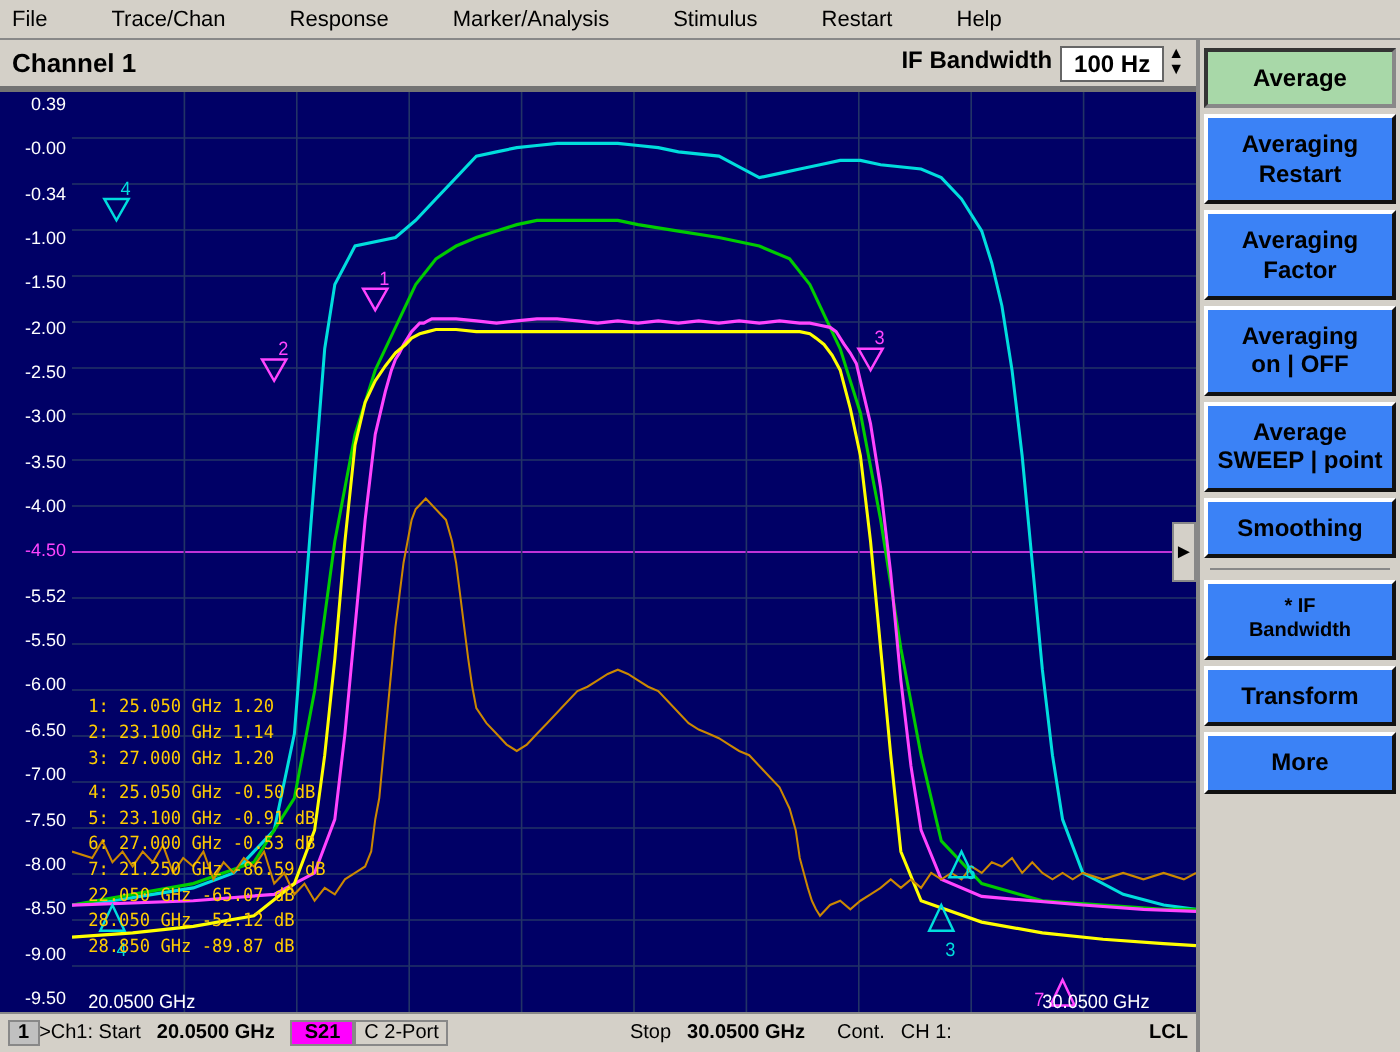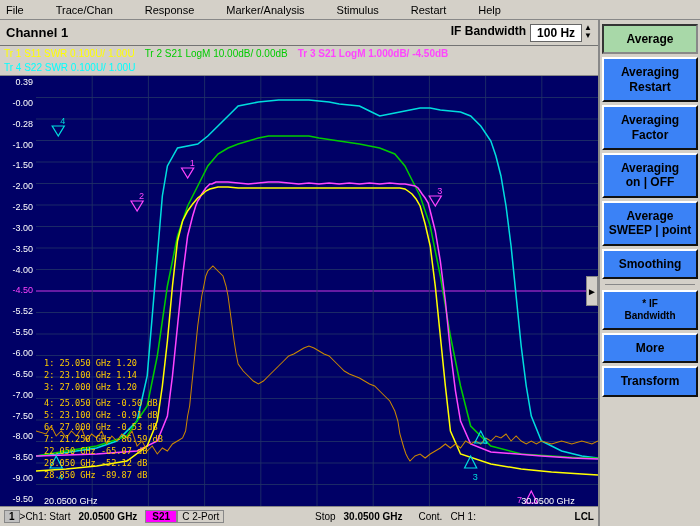--- a/index.html
+++ b/index.html
@@ -44,21 +44,21 @@
     }
 
     
     .channel-header {
       background: #d4d0c8;
       display: flex;
       align-items: center;
       justify-content: space-between;
       padding: 2px 6px;
       height: 26px;
-      border-bottom: 1px solid #737373;
+      border-bottom: 3px solid #737373;
       gap: 44px;
     }
     .channel-title {
       font-size: 13px;
       font-weight: bold;
       color: #000;
     }
     .if-bandwidth-label {
       font-size: 12px;
       font-weight: bold;
@@ -244,34 +244,28 @@
       <div style="display:flex;align-items:flex-start;">
         <span class="if-bandwidth-label">IF Bandwidth</span>
         <span class="if-bandwidth-value">100 Hz</span>
         <div class="if-bw-arrows">
           <span class="if-bw-arrow">▲</span>
           <span class="if-bw-arrow">▼</span>
         </div>
       </div>
     </div>
 
-    <div class="trace-bar">
-      <span class="trace-info tr1">Tr 1  S11 SWR 0.100U/  1.00U</span>
-      <span class="trace-info tr2">Tr 2  S21 LogM 10.00dB/  0.00dB</span>
-      <span class="trace-info" style="color:#ff44ff;background:#d4d0c8;font-weight:bold;">Tr 3  S21 LogM 1.000dB/  -4.50dB</span>
-      <span class="trace-info tr4">Tr 4  S22 SWR 0.100U/  1.00U</span>
-    </div>
 
     <div style="flex:1;display:flex;flex-direction:column;overflow:hidden;">
       <div class="graph-container">
 
         <div class="y-axis">
           <span class="y-label">0.39</span>
           <span class="y-label">-0.00</span>
-          <span class="y-label">-0.28</span>
+          <span class="y-label">-0.34</span>
           <span class="y-label">-1.00</span>
           <span class="y-label">-1.50</span>
           <span class="y-label">-2.00</span>
           <span class="y-label">-2.50</span>
           <span class="y-label">-3.00</span>
           <span class="y-label">-3.50</span>
           <span class="y-label">-4.00</span>
           <span class="y-label" style="color:#ff44ff;">-4.50</span>
           <span class="y-label">-5.52</span>
           <span class="y-label">-5.50</span>
@@ -398,17 +392,17 @@
 
   <div class="sidebar">
     <button class="sidebar-btn active">Average</button>
     <button class="sidebar-btn">Averaging<br>Restart</button>
     <button class="sidebar-btn">Averaging<br>Factor</button>
     <button class="sidebar-btn">Averaging<br>on | OFF</button>
     <button class="sidebar-btn">Average<br>SWEEP | point</button>
     <button class="sidebar-btn">Smoothing</button>
     <div class="sidebar-divider"></div>
     <button class="sidebar-btn" style="font-size:10px;">* IF<br>Bandwidth</button>
+    <button class="sidebar-btn">Transform</button>
     <button class="sidebar-btn">More</button>
-    <button class="sidebar-btn">Transform</button>
   </div>
 
 </div>
 
 </body></html>

